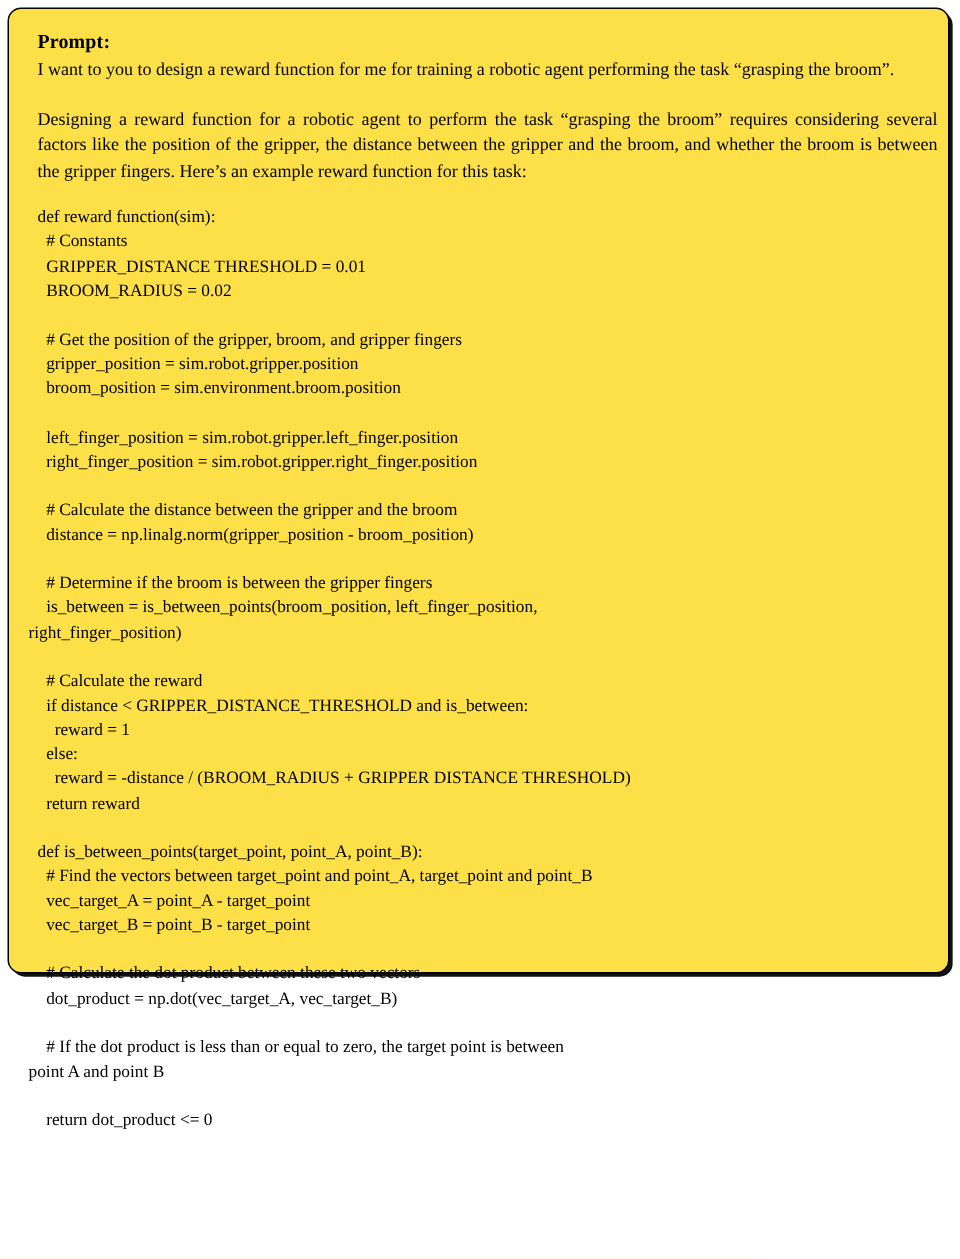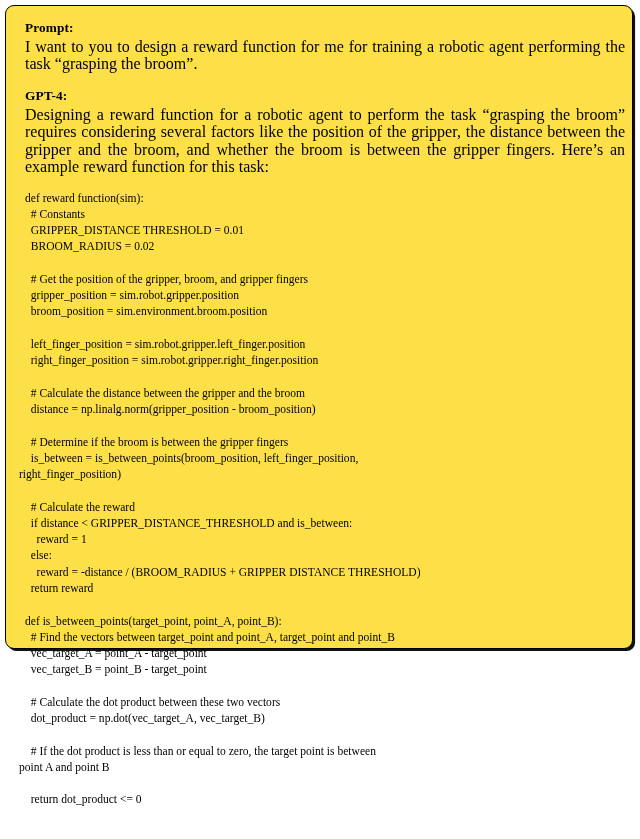--- a/index.html
+++ b/index.html
@@ -49,21 +49,21 @@
     font-family: "Liberation Serif", "DejaVu Serif", serif;
     font-weight: bold;
     font-size: 13.3px;
     line-height: 16.6px;
     margin: 0 0 1px 0;
     letter-spacing: 0.1px;
   }
 
   .body-text {
     font-family: "Liberation Serif", "DejaVu Serif", serif;
-    font-size: 16px;
+    font-size: 12px;
     line-height: 17.4px;
     text-align: justify;
     text-justify: inter-word;
     margin: 0;
     hyphens: none;
     width: 600px;
   }
 
   .gap-after-prompt { height: 16px; }
   .gap-after-gpt    { height: 14px; }
@@ -98,21 +98,20 @@
     <div id="content">
 
       <div class="section">
         <div class="section-heading">Prompt:</div>
         <p class="body-text">I want to you to design a reward function for me for training a robotic agent performing the task “grasping the broom”.</p>
       </div>
 
       <div class="gap-after-prompt"></div>
 
       <div class="section">
-        <div class="section-heading">GPT-4:</div>
         <p class="body-text">Designing a reward function for a robotic agent to perform the task “grasping the broom” requires considering several factors like the position of the gripper, the distance between the gripper and the broom, and whether the broom is between the gripper fingers. Here’s an example reward function for this task:</p>
       </div>
 
       <div class="gap-after-gpt"></div>
 
       <div class="code-block" id="code-block"><span class="code-line">def reward function(sim):</span><span class="code-line">  # Constants</span><span class="code-line">  GRIPPER_DISTANCE THRESHOLD = 0.01</span><span class="code-line">  BROOM_RADIUS = 0.02</span><span class="code-line blank">&nbsp;</span><span class="code-line">  # Get the position of the gripper, broom, and gripper fingers</span><span class="code-line">  gripper_position = sim.robot.gripper.position</span><span class="code-line">  broom_position = sim.environment.broom.position</span><span class="code-line blank">&nbsp;</span><span class="code-line">  left_finger_position = sim.robot.gripper.left_finger.position</span><span class="code-line">  right_finger_position = sim.robot.gripper.right_finger.position</span><span class="code-line blank">&nbsp;</span><span class="code-line">  # Calculate the distance between the gripper and the broom</span><span class="code-line">  distance = np.linalg.norm(gripper_position - broom_position)</span><span class="code-line blank">&nbsp;</span><span class="code-line">  # Determine if the broom is between the gripper fingers</span><span class="code-line">  is_between = is_between_points(broom_position, left_finger_position,</span><span class="code-line wrap">right_finger_position)</span><span class="code-line blank">&nbsp;</span><span class="code-line">  # Calculate the reward</span><span class="code-line">  if distance &lt; GRIPPER_DISTANCE_THRESHOLD and is_between:</span><span class="code-line">    reward = 1</span><span class="code-line">  else:</span><span class="code-line">    reward = -distance / (BROOM_RADIUS + GRIPPER DISTANCE THRESHOLD)</span><span class="code-line">  return reward</span><span class="code-line blank">&nbsp;</span><span class="code-line">def is_between_points(target_point, point_A, point_B):</span><span class="code-line">  # Find the vectors between target_point and point_A, target_point and point_B</span><span class="code-line">  vec_target_A = point_A - target_point</span><span class="code-line">  vec_target_B = point_B - target_point</span><span class="code-line blank">&nbsp;</span><span class="code-line">  # Calculate the dot product between these two vectors</span><span class="code-line">  dot_product = np.dot(vec_target_A, vec_target_B)</span><span class="code-line blank">&nbsp;</span><span class="code-line">  # If the dot product is less than or equal to zero, the target point is between</span><span class="code-line wrap">point A and point B</span><span class="code-line blank">&nbsp;</span><span class="code-line">  return dot_product &lt;= 0</span></div>
 
     </div>
   </div>
 </div>

